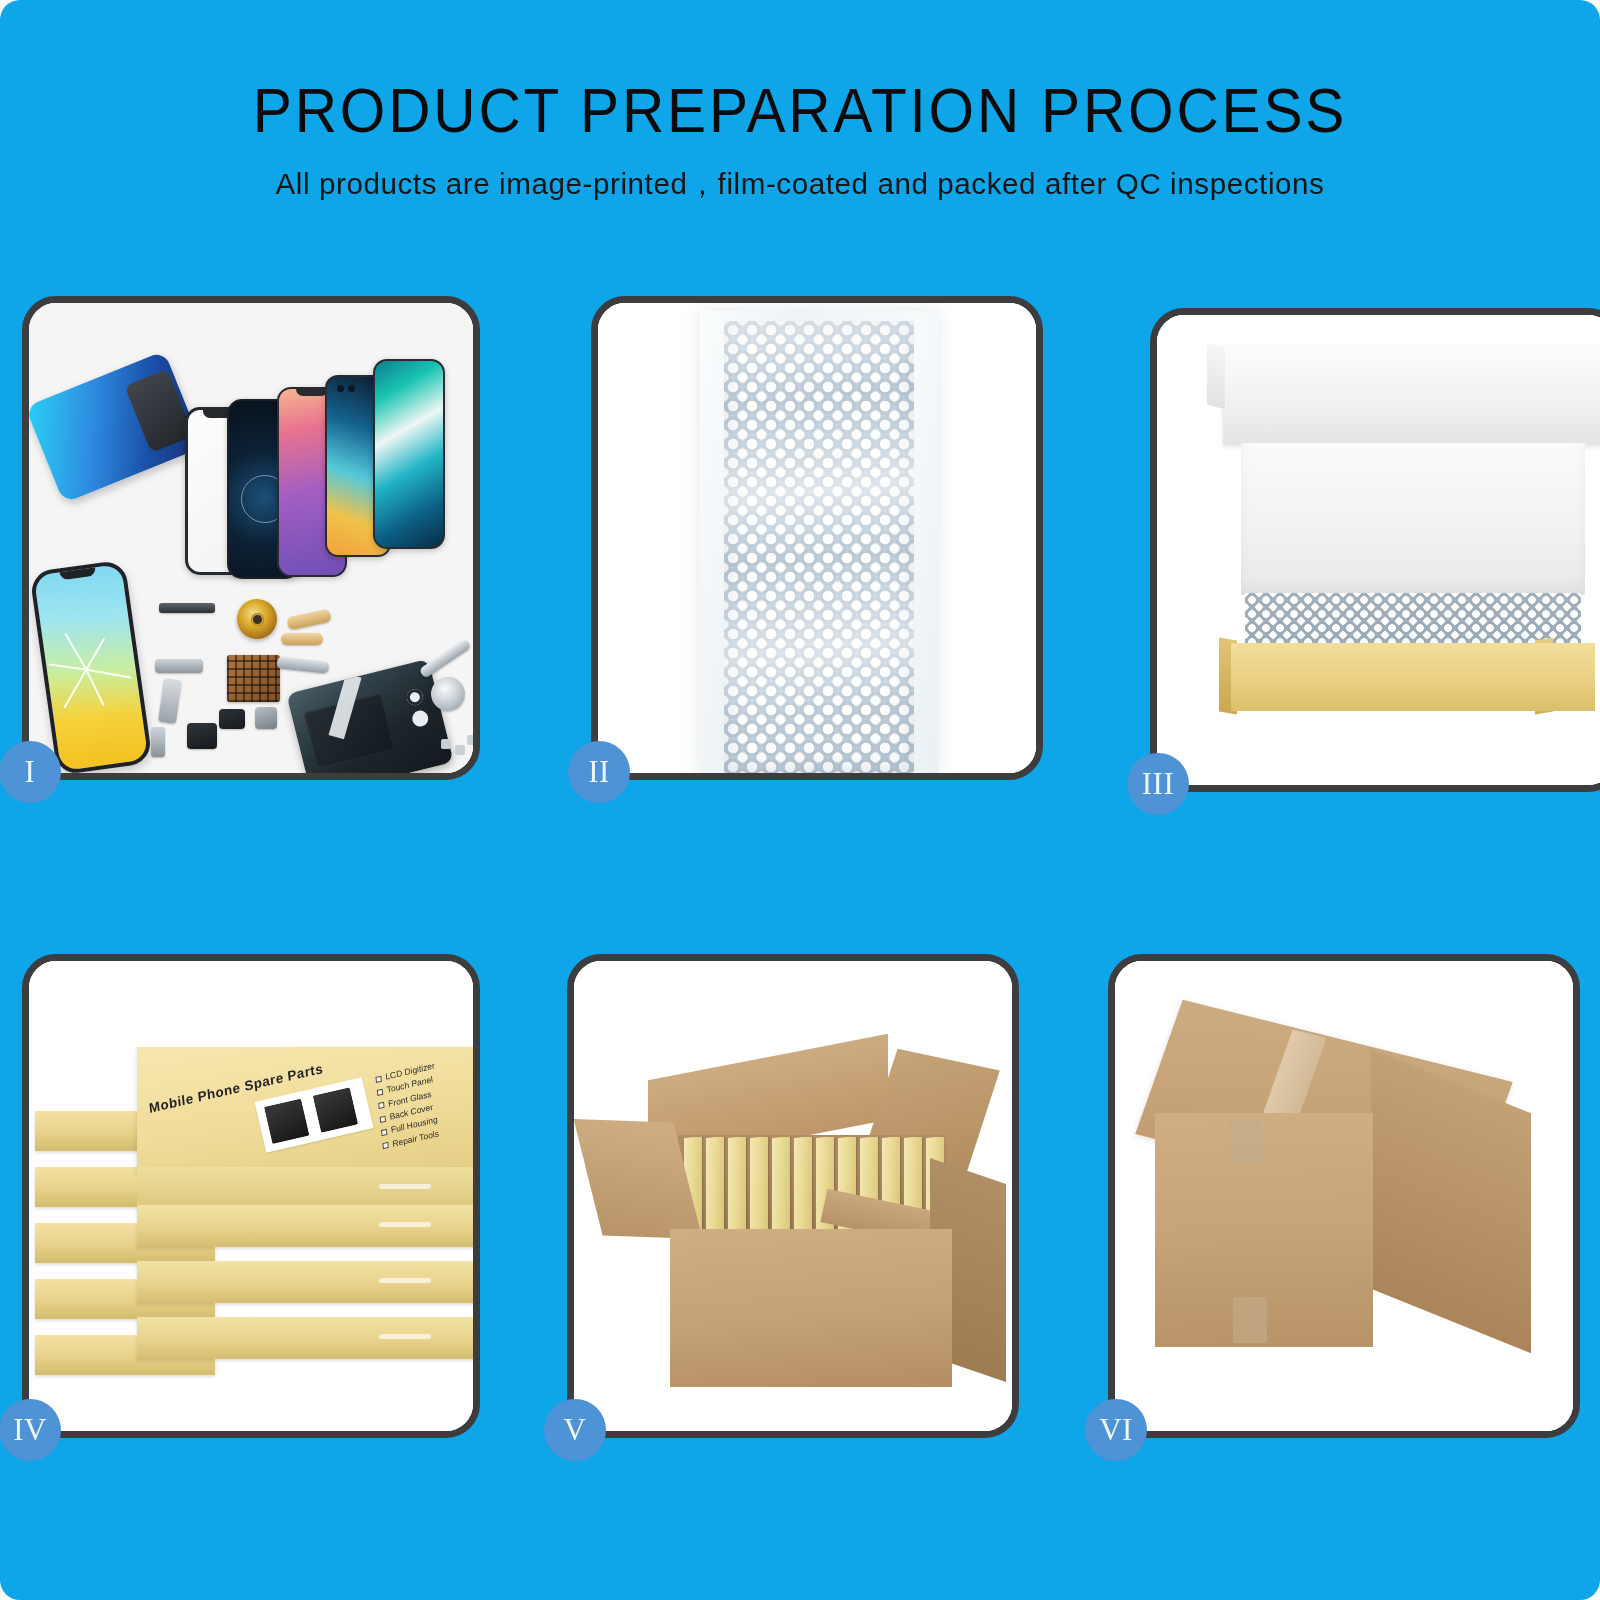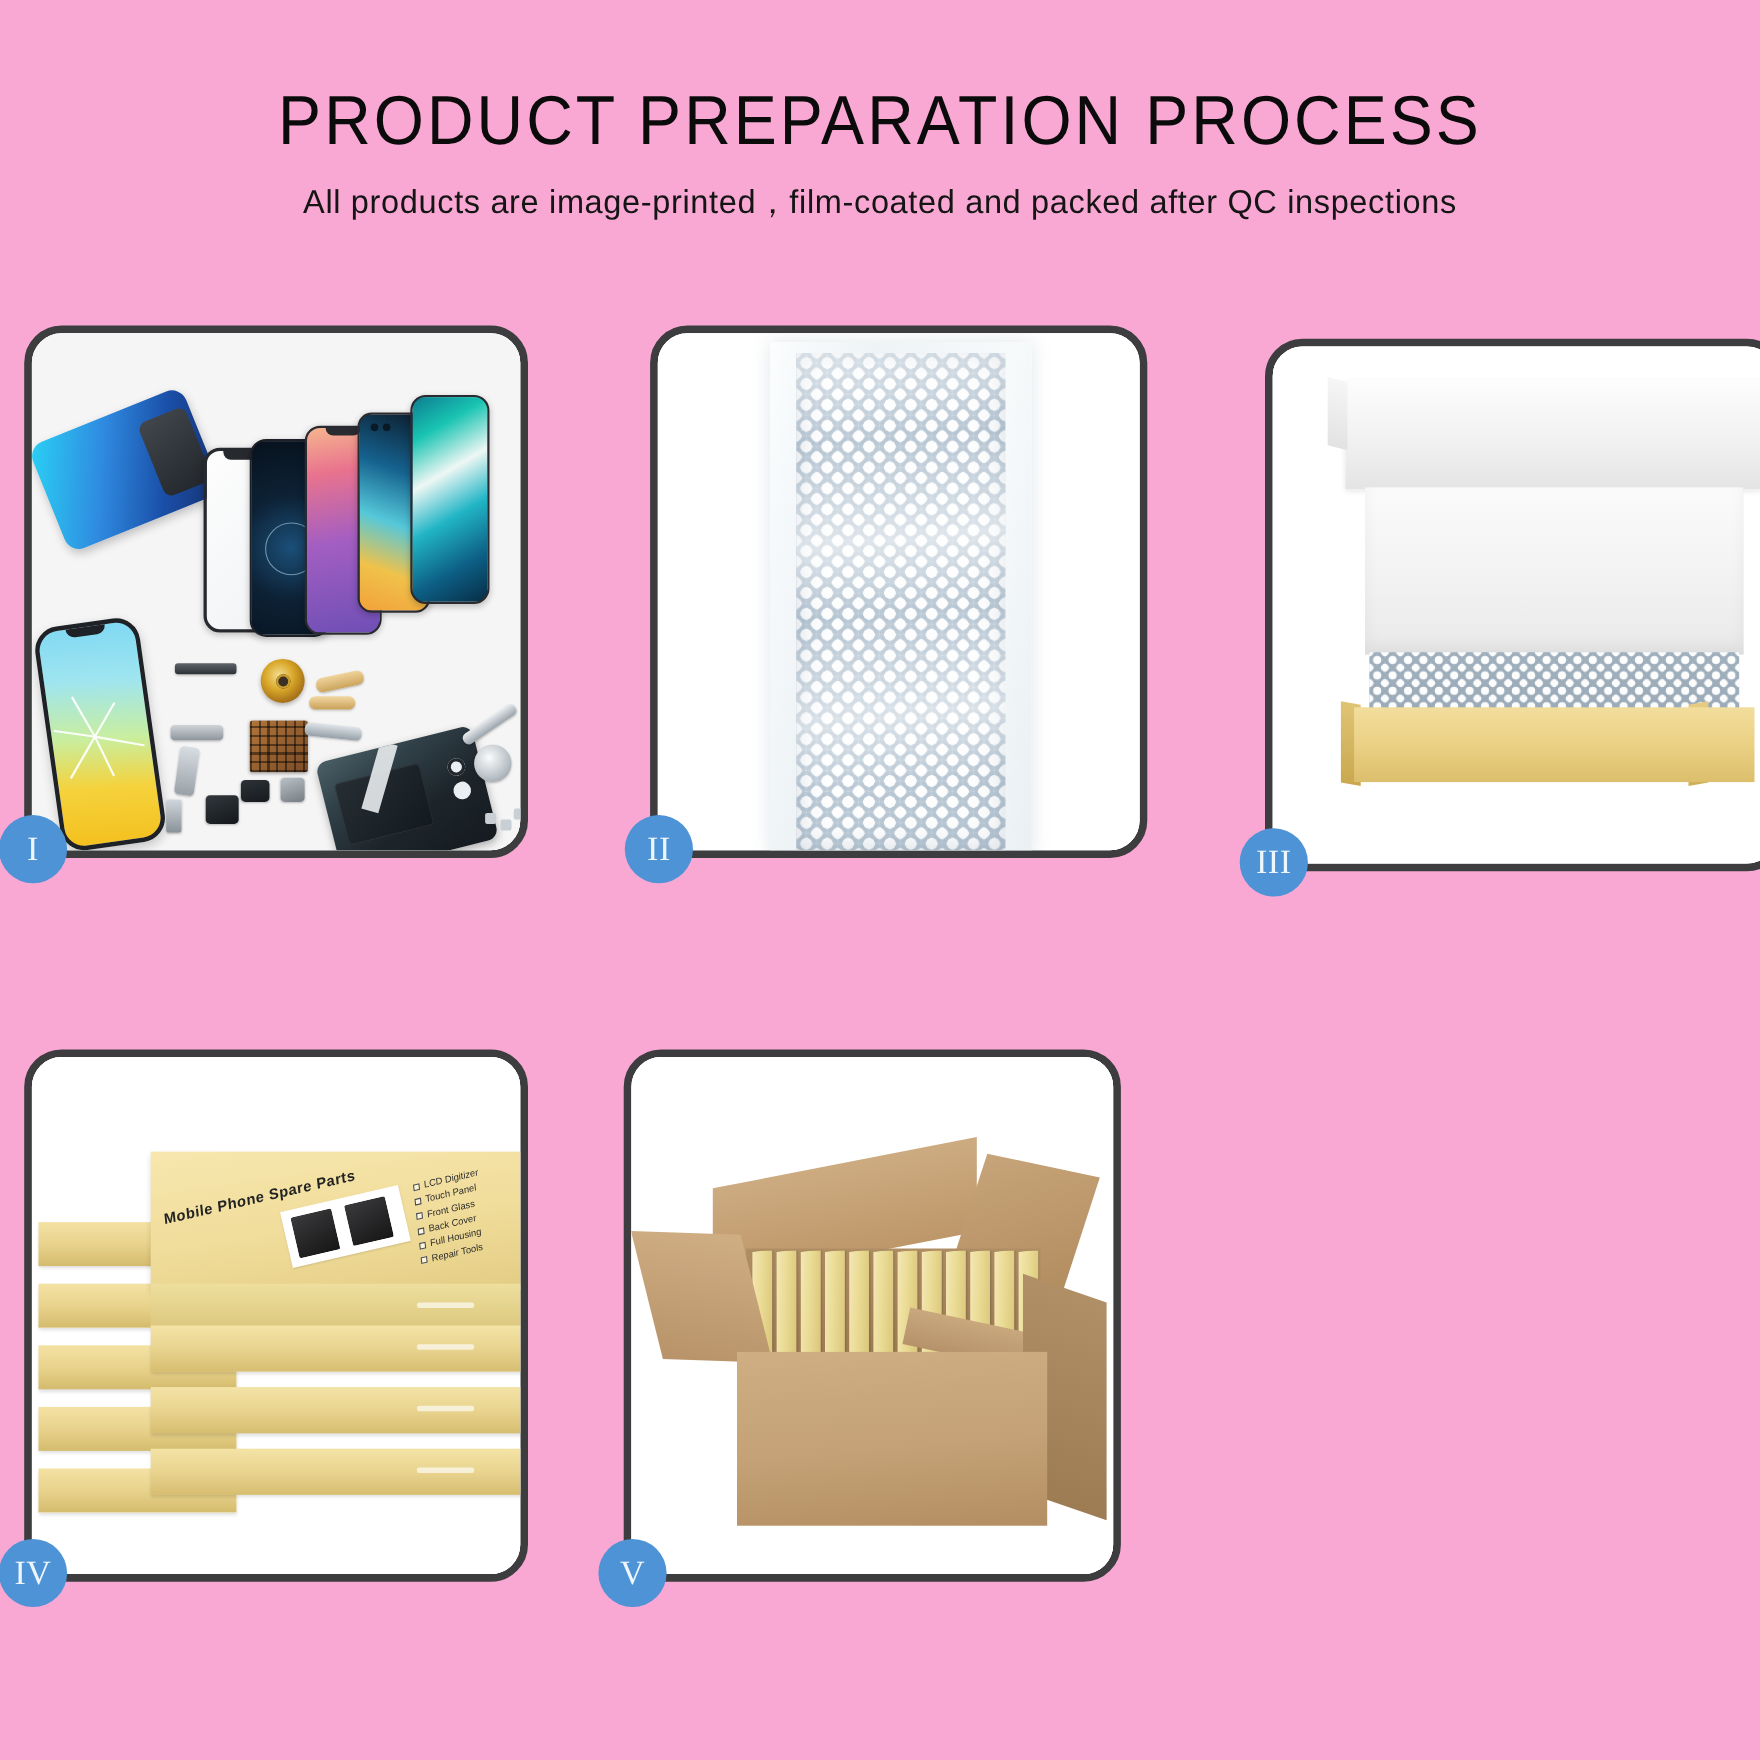--- a/index.html
+++ b/index.html
@@ -3,21 +3,21 @@
 <meta charset="utf-8">
 <title>Product Preparation Process</title>
 <style>
   * { box-sizing: border-box; margin: 0; padding: 0; }
   html, body {
     width: 1600px; height: 1600px;
     background: #ffffff;
     font-family: "Liberation Sans", sans-serif;
     overflow: hidden;
   }
-  .page { position: relative; width: 1600px; height: 1600px; background:#f9a8d4; }
+  .page { position: relative; width: 1600px; height: 1600px; background:#0ea5e9;border-radius:20px; }
 
   
   .header { position:absolute; top:78px; left:0; width:1600px; text-align:center; }
   .main-title {
     font-family:"Liberation Sans", sans-serif;
     font-size:63px; font-weight:400; color:#0b0b0b;
     letter-spacing:3.0px; line-height:1.04;
     transform: scaleX(0.93); transform-origin: center;
     white-space:nowrap;
   }
@@ -582,15 +582,29 @@
           </div>
           <div class="c5-lflap"></div>
           <div class="c5-frontflap"></div>
           <div class="c5-right"></div>
           <div class="c5-front"></div>
         </div>
       </div>
       <div class="badge">V</div>
     </div>
 
+    <div class="panel p6">
+      <div class="clip">
+        <div class="scene6">
+          <div class="c6-bag"></div>
+          <div class="c6-top"></div>
+          <div class="c6-tape"></div>
+          <div class="c6-right"></div>
+          <div class="c6-front"></div>
+          <div class="c6-seam"></div>
+          <div class="c6-seam2"></div>
+        </div>
+      </div>
+      <div class="badge">VI</div>
+    </div>
 
   </div>
 </div>
 
 </body></html>

